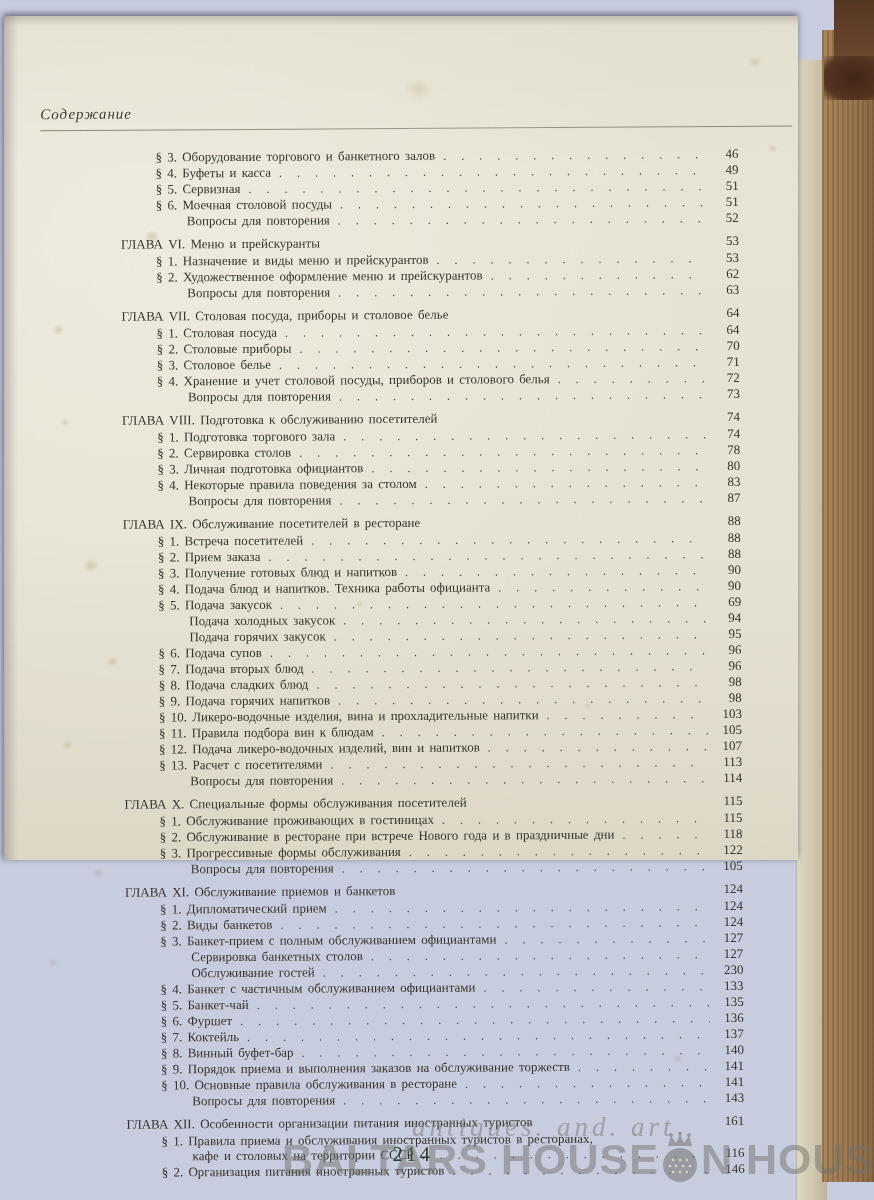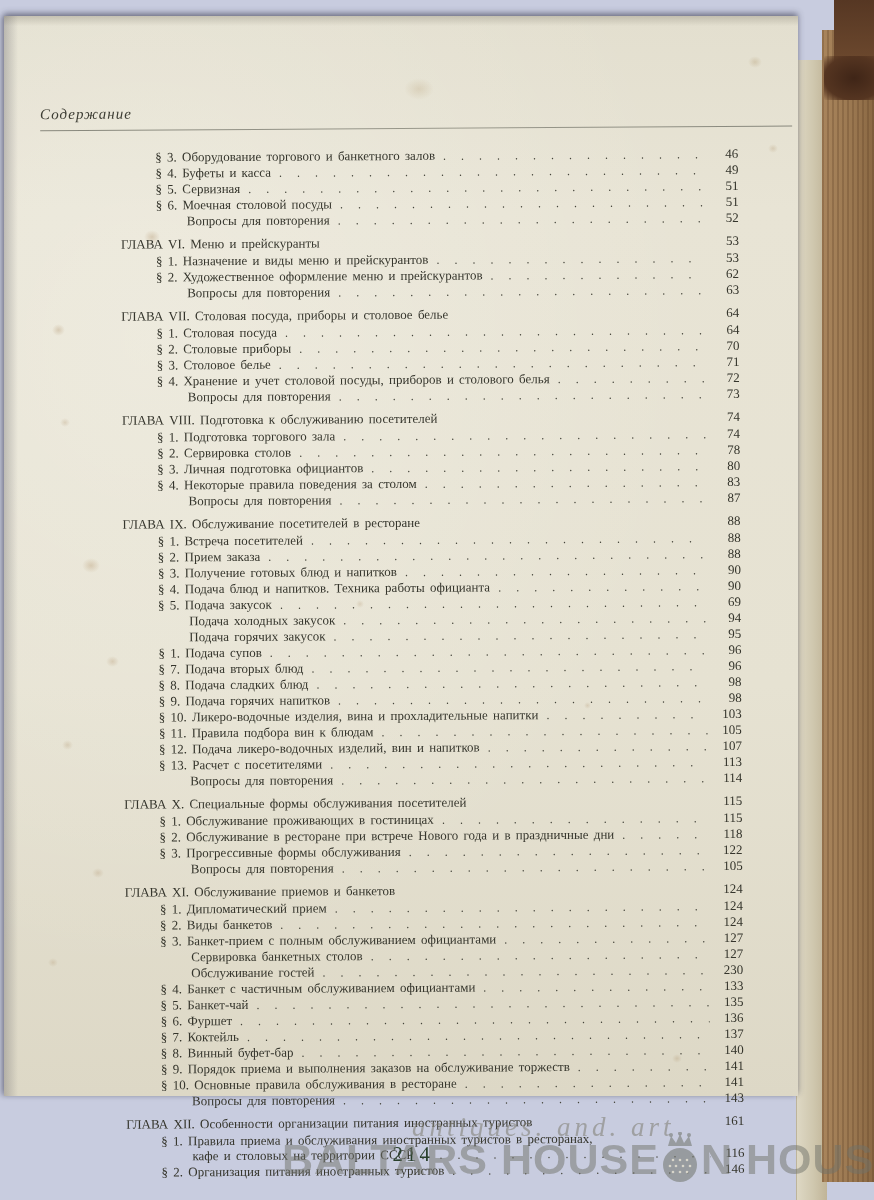--- a/index.html
+++ b/index.html
@@ -23,21 +23,21 @@
   }
   .spine-top{
     position:absolute;left:834px;top:0;width:40px;height:64px;
     background:linear-gradient(180deg,#563723,#6d492e);
   }
   .spine-dark{
     position:absolute;left:824px;top:56px;width:50px;height:44px;
     background:radial-gradient(ellipse at 60% 50%,#3f2517 0%,#553521 70%,rgba(85,53,33,0) 100%);
   }
   .page{
-    position:absolute;left:4px;top:16px;width:794px;height:1080px;
+    position:absolute;left:4px;top:16px;width:794px;height:844px;
     background:
       radial-gradient(ellipse at 18% 30%,rgba(255,255,250,.25),rgba(0,0,0,0) 60%),
       linear-gradient(180deg,#e3dfcf 0%,#e8e4d5 18%,#e6e2d2 62%,#ddd8c6 100%);
     box-shadow:0 -3px 6px rgba(40,40,60,.45), -3px 0 5px rgba(40,40,60,.25);
   }
   .page-left-shade{position:absolute;left:0;top:0;width:14px;height:100%;
     background:linear-gradient(90deg,rgba(70,70,80,.28),rgba(0,0,0,0));}
   .page-top-shade{position:absolute;left:0;top:0;width:100%;height:10px;
     background:linear-gradient(180deg,rgba(120,115,100,.30),rgba(0,0,0,0));}
   .stain{position:absolute;border-radius:50%;pointer-events:none;}
@@ -259,21 +259,21 @@
             <span class="t">Подача холодных закусок</span>
             <span class="dots">.&nbsp;.&nbsp;.&nbsp;.&nbsp;.&nbsp;.&nbsp;.&nbsp;.&nbsp;.&nbsp;.&nbsp;.&nbsp;.&nbsp;.&nbsp;.&nbsp;.&nbsp;.&nbsp;.&nbsp;.&nbsp;.&nbsp;.&nbsp;.&nbsp;.&nbsp;.&nbsp;.&nbsp;.&nbsp;.&nbsp;.&nbsp;.&nbsp;.&nbsp;.&nbsp;.&nbsp;.&nbsp;.&nbsp;.&nbsp;.&nbsp;.&nbsp;.&nbsp;.&nbsp;.&nbsp;.&nbsp;.&nbsp;.&nbsp;.&nbsp;.&nbsp;.&nbsp;.&nbsp;.&nbsp;.&nbsp;.&nbsp;.&nbsp;.&nbsp;.&nbsp;.&nbsp;.&nbsp;.&nbsp;.&nbsp;.&nbsp;.&nbsp;.&nbsp;.&nbsp;</span>
             <span class="pg">94</span>
           </div>
           <div class="row sub">
             <span class="t">Подача горячих закусок</span>
             <span class="dots">.&nbsp;.&nbsp;.&nbsp;.&nbsp;.&nbsp;.&nbsp;.&nbsp;.&nbsp;.&nbsp;.&nbsp;.&nbsp;.&nbsp;.&nbsp;.&nbsp;.&nbsp;.&nbsp;.&nbsp;.&nbsp;.&nbsp;.&nbsp;.&nbsp;.&nbsp;.&nbsp;.&nbsp;.&nbsp;.&nbsp;.&nbsp;.&nbsp;.&nbsp;.&nbsp;.&nbsp;.&nbsp;.&nbsp;.&nbsp;.&nbsp;.&nbsp;.&nbsp;.&nbsp;.&nbsp;.&nbsp;.&nbsp;.&nbsp;.&nbsp;.&nbsp;.&nbsp;.&nbsp;.&nbsp;.&nbsp;.&nbsp;.&nbsp;.&nbsp;.&nbsp;.&nbsp;.&nbsp;.&nbsp;.&nbsp;.&nbsp;.&nbsp;.&nbsp;.&nbsp;</span>
             <span class="pg">95</span>
           </div>
           <div class="row para">
-            <span class="t">§ 1. Подача супов</span>
+            <span class="t">§ 6. Подача супов</span>
             <span class="dots">.&nbsp;.&nbsp;.&nbsp;.&nbsp;.&nbsp;.&nbsp;.&nbsp;.&nbsp;.&nbsp;.&nbsp;.&nbsp;.&nbsp;.&nbsp;.&nbsp;.&nbsp;.&nbsp;.&nbsp;.&nbsp;.&nbsp;.&nbsp;.&nbsp;.&nbsp;.&nbsp;.&nbsp;.&nbsp;.&nbsp;.&nbsp;.&nbsp;.&nbsp;.&nbsp;.&nbsp;.&nbsp;.&nbsp;.&nbsp;.&nbsp;.&nbsp;.&nbsp;.&nbsp;.&nbsp;.&nbsp;.&nbsp;.&nbsp;.&nbsp;.&nbsp;.&nbsp;.&nbsp;.&nbsp;.&nbsp;.&nbsp;.&nbsp;.&nbsp;.&nbsp;.&nbsp;.&nbsp;.&nbsp;.&nbsp;.&nbsp;.&nbsp;.&nbsp;.&nbsp;</span>
             <span class="pg">96</span>
           </div>
           <div class="row para">
             <span class="t">§ 7. Подача вторых блюд</span>
             <span class="dots">.&nbsp;.&nbsp;.&nbsp;.&nbsp;.&nbsp;.&nbsp;.&nbsp;.&nbsp;.&nbsp;.&nbsp;.&nbsp;.&nbsp;.&nbsp;.&nbsp;.&nbsp;.&nbsp;.&nbsp;.&nbsp;.&nbsp;.&nbsp;.&nbsp;.&nbsp;.&nbsp;.&nbsp;.&nbsp;.&nbsp;.&nbsp;.&nbsp;.&nbsp;.&nbsp;.&nbsp;.&nbsp;.&nbsp;.&nbsp;.&nbsp;.&nbsp;.&nbsp;.&nbsp;.&nbsp;.&nbsp;.&nbsp;.&nbsp;.&nbsp;.&nbsp;.&nbsp;.&nbsp;.&nbsp;.&nbsp;.&nbsp;.&nbsp;.&nbsp;.&nbsp;.&nbsp;.&nbsp;.&nbsp;.&nbsp;.&nbsp;.&nbsp;.&nbsp;.&nbsp;</span>
             <span class="pg">96</span>
           </div>
           <div class="row para">
             <span class="t">§ 8. Подача сладких блюд</span>

